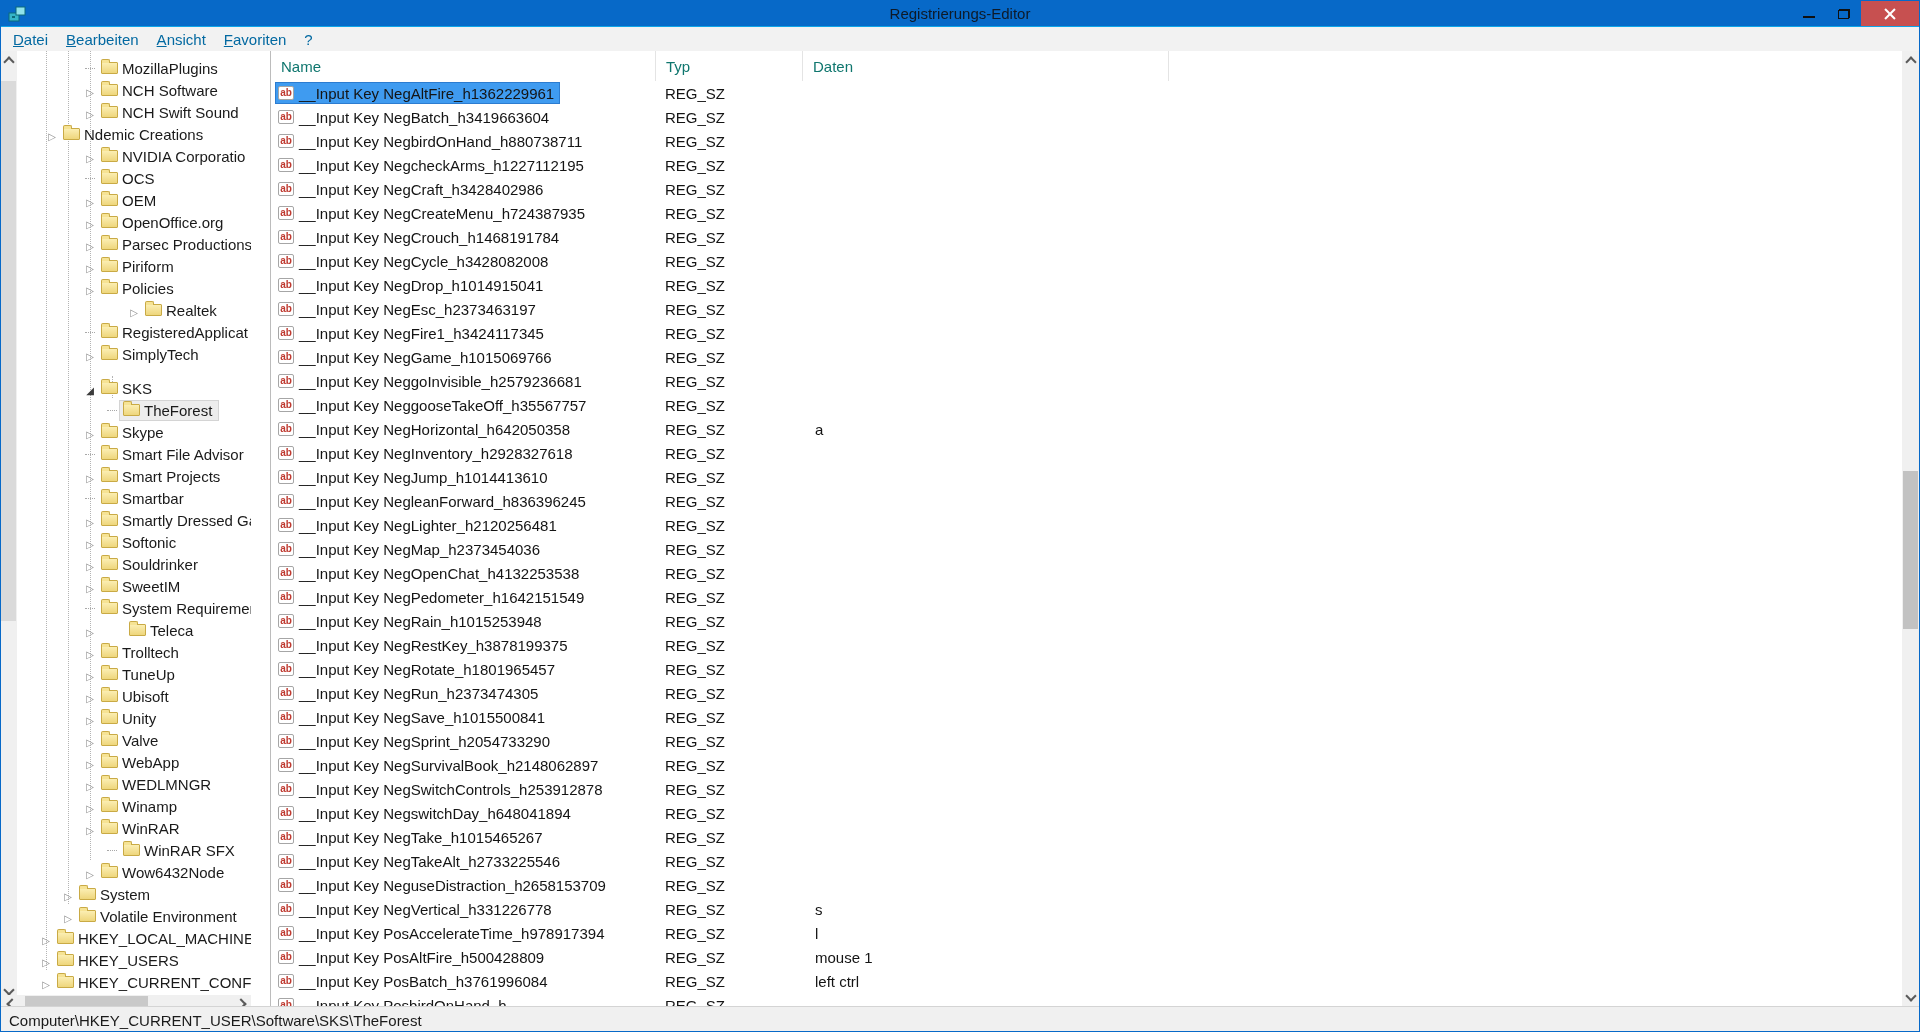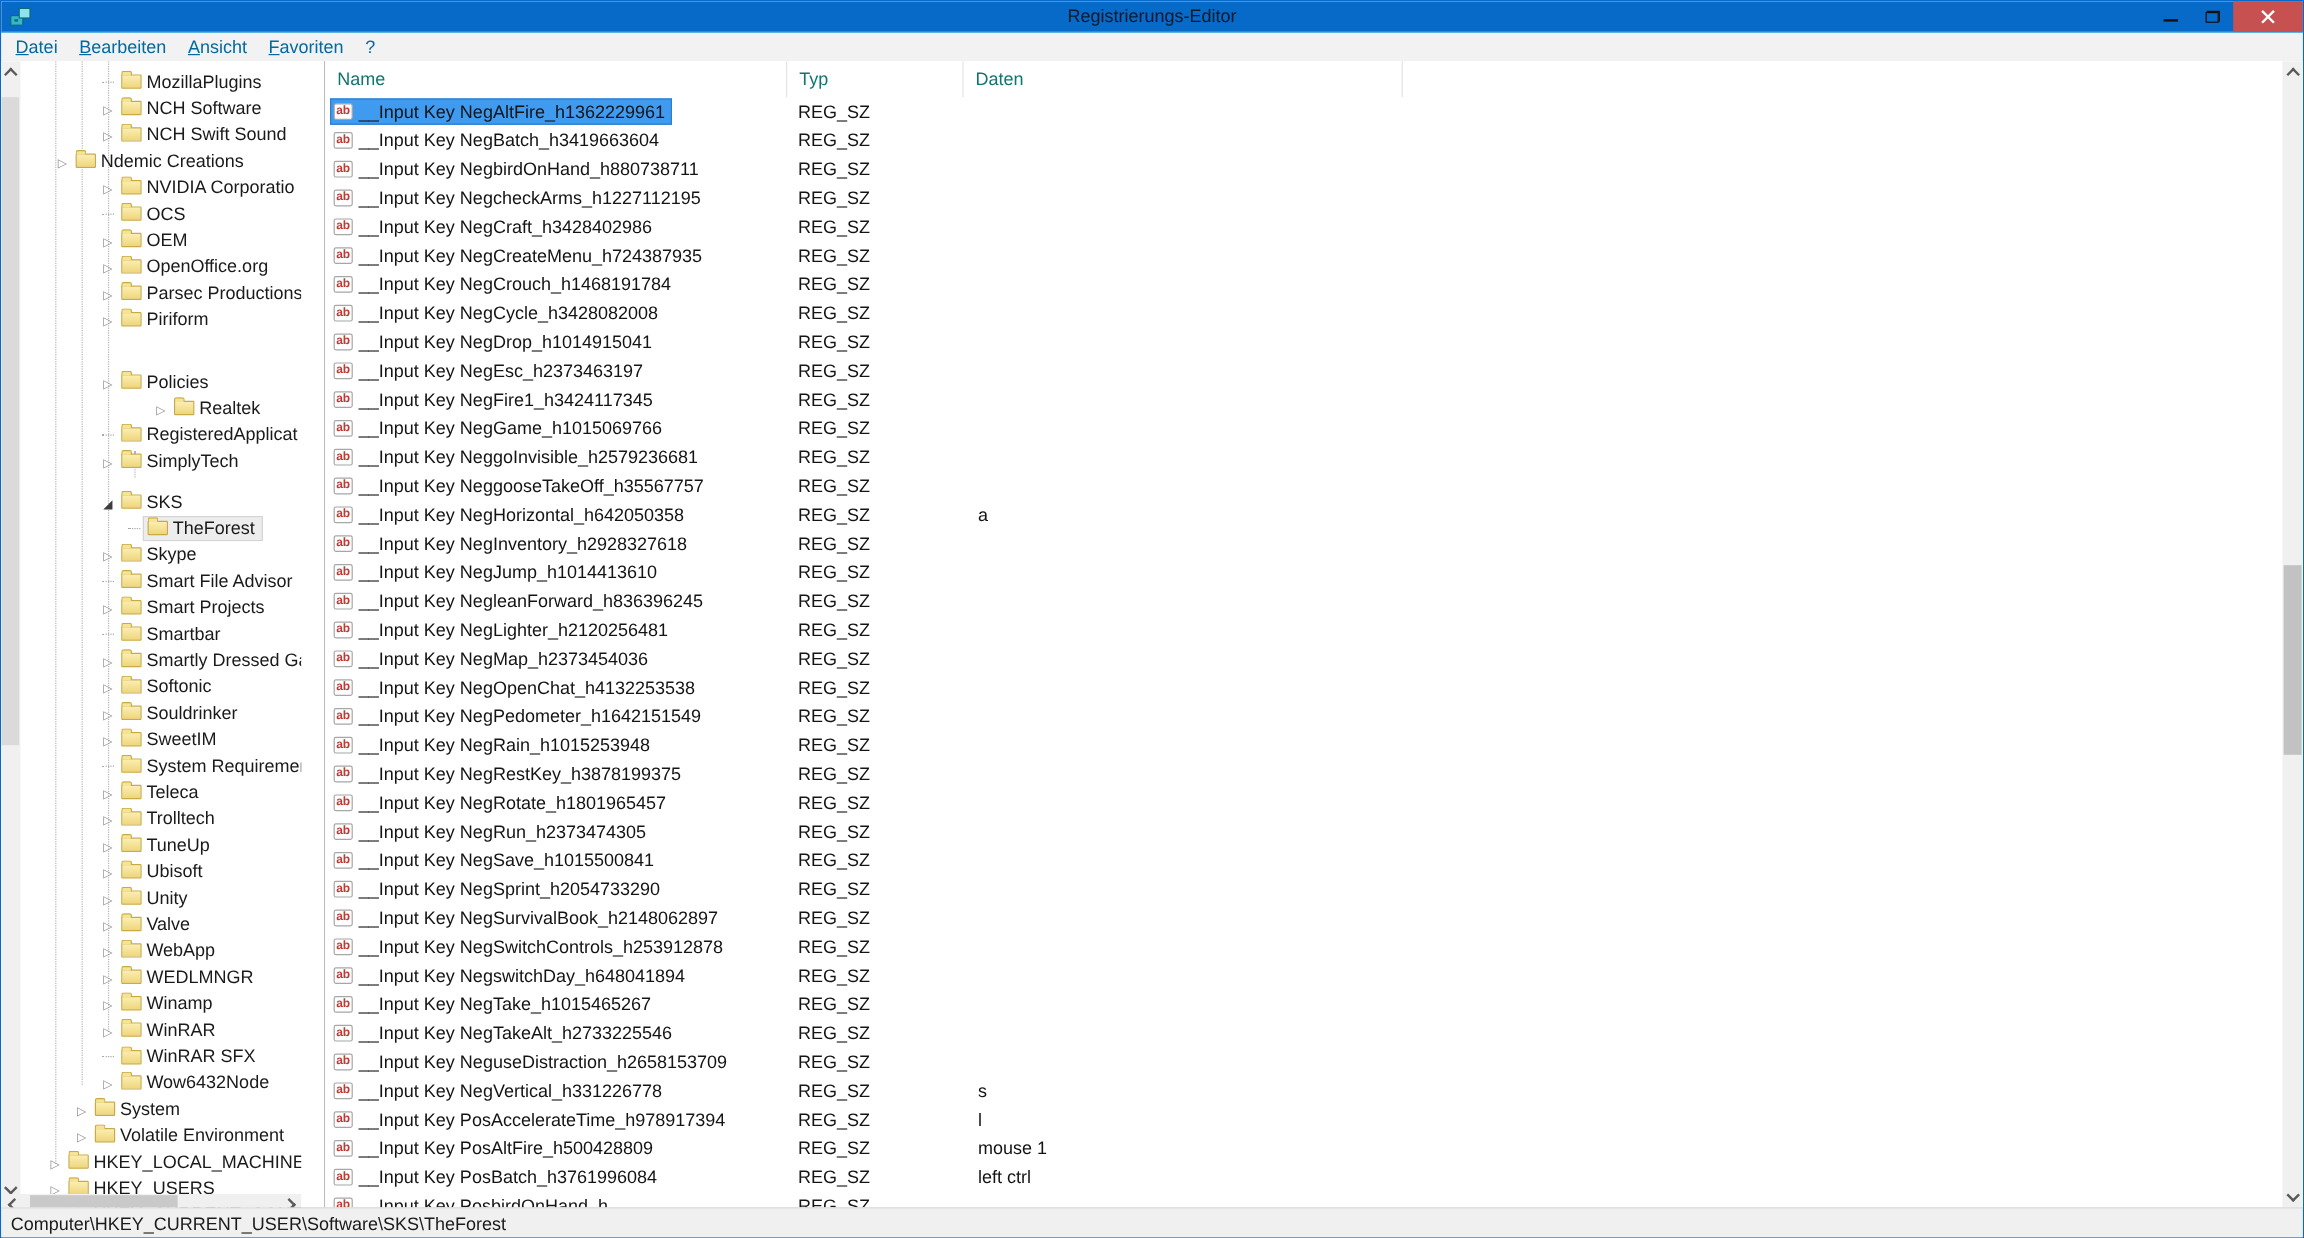--- a/index.html
+++ b/index.html
@@ -202,21 +202,21 @@
         </div>
         <div class="tree-row" style="padding-left: 82px;">
           <span class="slot">
             <span class="exp-col"></span>
           </span>
           <span class="twrap">
             <span class="folder"></span>
             <span class="tree-label">Piriform</span>
           </span>
         </div>
-        <div class="tree-row" style="padding-left: 82px; margin-top: 30px;">
+        <div class="tree-row" style="padding-left: 82px;">
           <span class="slot">
             <span class="exp-col"></span>
           </span>
           <span class="twrap">
             <span class="folder"></span>
             <span class="tree-label">Policies</span>
           </span>
         </div>
         <div class="tree-row" style="padding-left: 82px; margin-left: 44px;">
           <span class="slot">
@@ -337,21 +337,21 @@
         </div>
         <div class="tree-row" style="padding-left: 82px;">
           <span class="slot">
             <span class="leafline"></span>
           </span>
           <span class="twrap">
             <span class="folder"></span>
             <span class="tree-label">System Requiremen</span>
           </span>
         </div>
-        <div class="tree-row" style="padding-left: 82px;">
+        <div class="tree-row" style="padding-left: 82px; gap: 28px;">
           <span class="slot">
             <span class="exp-col"></span>
           </span>
           <span class="twrap">
             <span class="folder"></span>
             <span class="tree-label">Teleca</span>
           </span>
         </div>
         <div class="tree-row" style="padding-left: 82px;">
           <span class="slot">
@@ -427,21 +427,21 @@
         </div>
         <div class="tree-row" style="padding-left: 82px;">
           <span class="slot">
             <span class="exp-col"></span>
           </span>
           <span class="twrap">
             <span class="folder"></span>
             <span class="tree-label">WinRAR</span>
           </span>
         </div>
-        <div class="tree-row" style="padding-left: 82px; align-items: flex-end;">
+        <div class="tree-row" style="padding-left: 104px;">
           <span class="slot">
             <span class="leafline"></span>
           </span>
           <span class="twrap">
             <span class="folder"></span>
             <span class="tree-label">WinRAR SFX</span>
           </span>
         </div>
         <div class="tree-row" style="padding-left: 82px;">
           <span class="slot">

